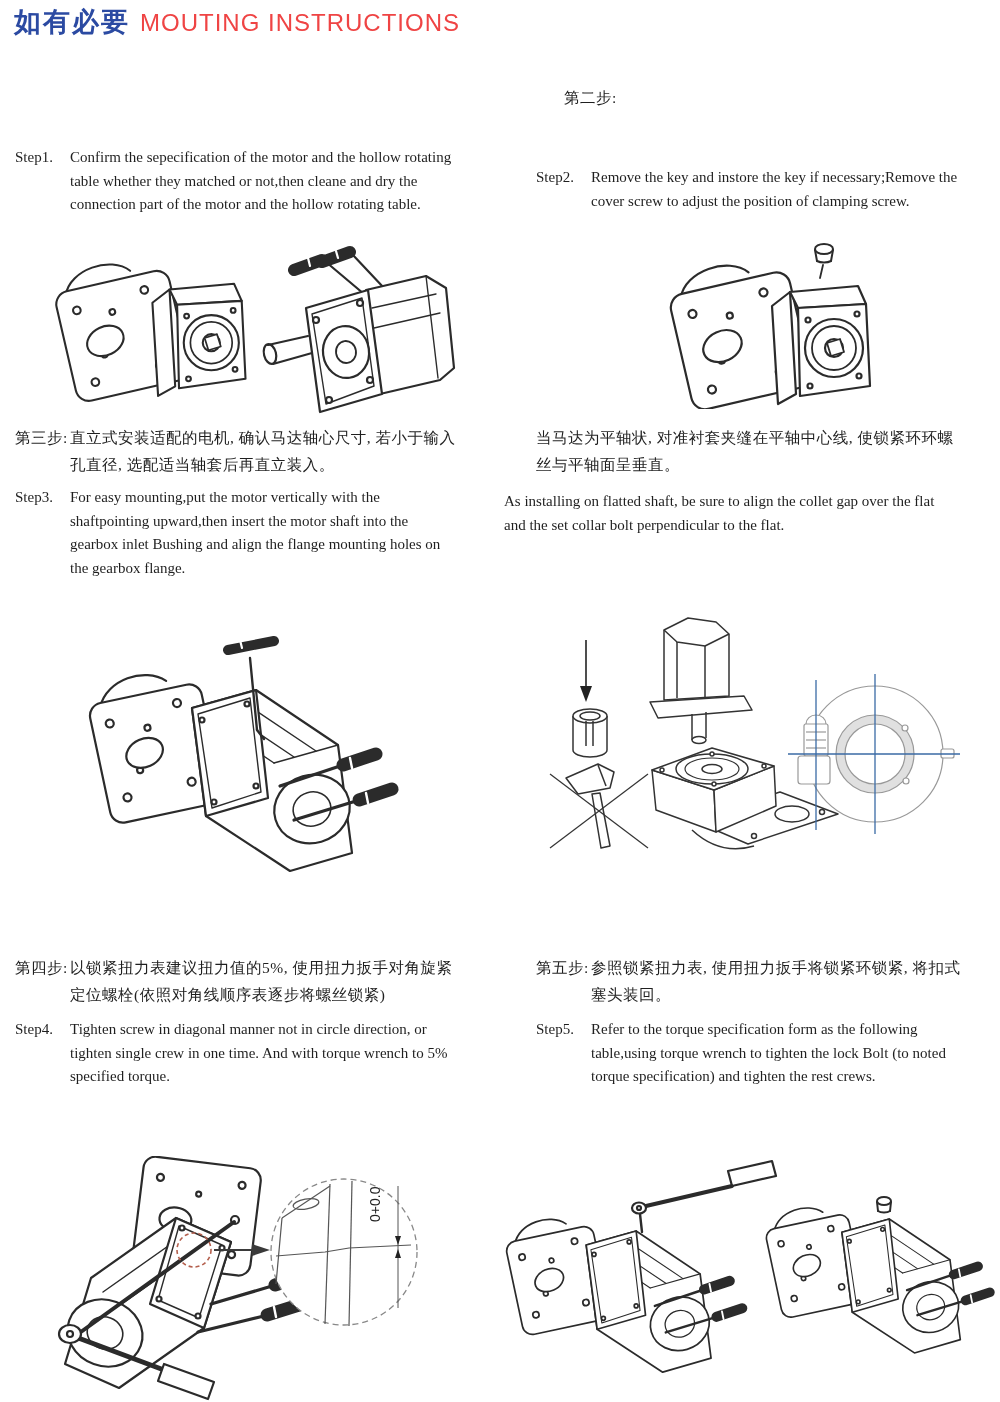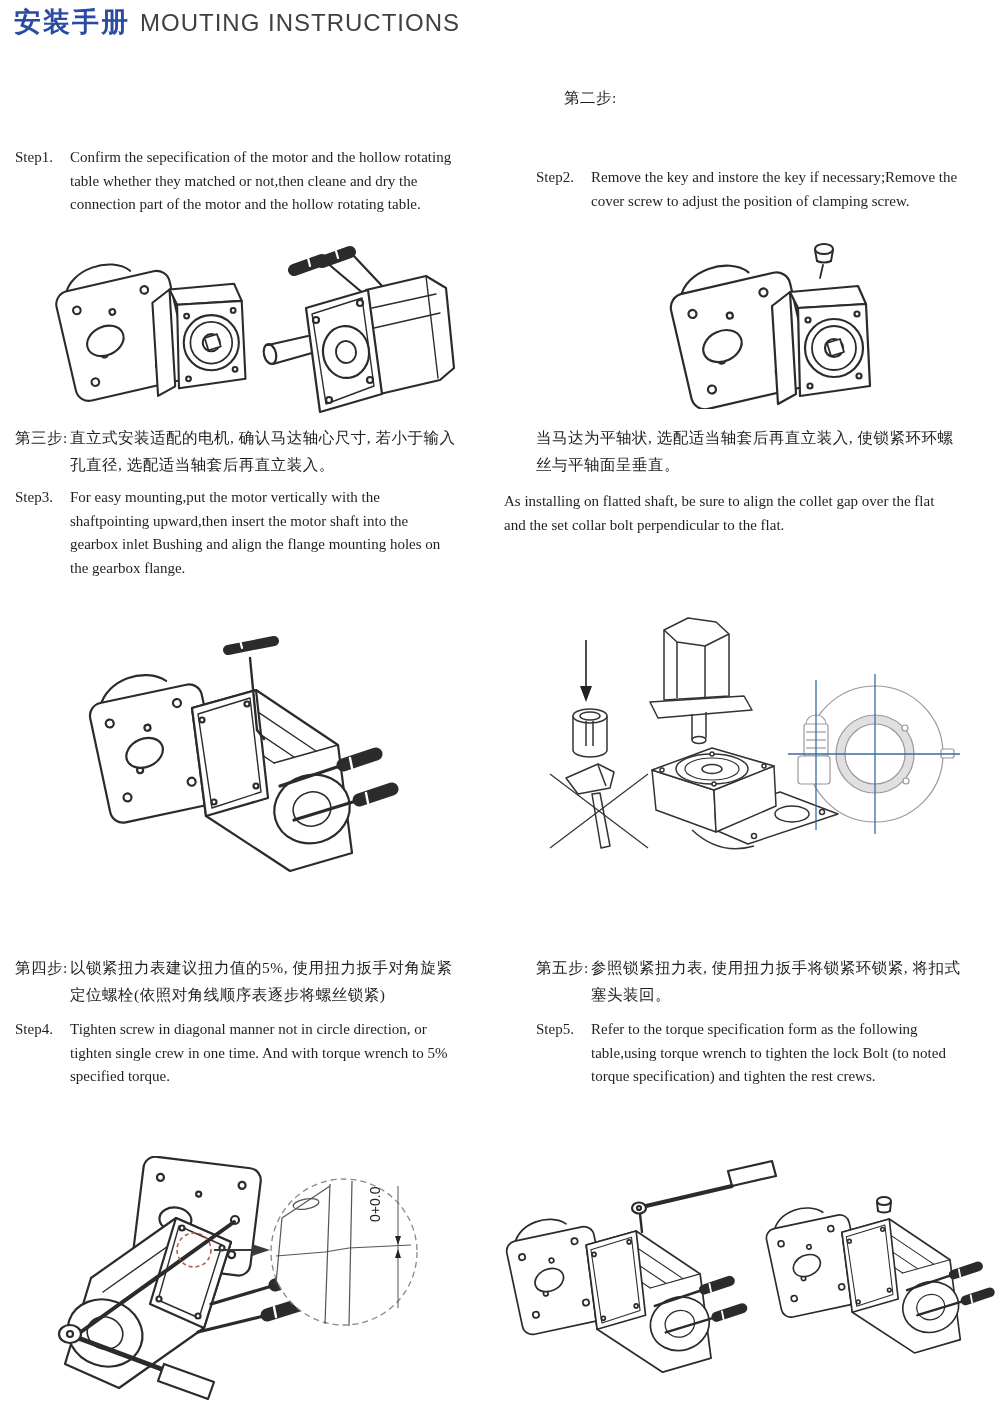--- a/index.html
+++ b/index.html
@@ -1,20 +1,20 @@
 <!DOCTYPE html>
 <html><head>
 <meta charset="utf-8">
 <style>
   html,body{margin:0;padding:0;background:#ffffff;}
   .page{position:relative;width:1000px;height:1402px;background:#fff;overflow:hidden;
         font-family:"Liberation Serif",serif;color:#1f1f1f;}
   .abs{position:absolute;}
   .title-cn{font-family:"Liberation Sans",sans-serif;font-weight:bold;font-size:27px;color:#2b4aa2;letter-spacing:2px;}
-  .title-en{font-family:"Liberation Sans",sans-serif;font-size:24px;color:#404040;letter-spacing:1px;}
+  .title-en{font-family:"Liberation Sans",sans-serif;font-size:24px;color:#ef4444;letter-spacing:1px;}
   .blk{position:absolute;display:flex;align-items:flex-start;}
   .cn{font-size:15.5px;line-height:27px;letter-spacing:0.5px;}
   .en{font-size:15px;line-height:23.5px;}
   .lbl{flex:0 0 55px;}
   .txt{flex:1;}
   .plain{display:block;}
   svg{display:block;}
 </style>
 </head>
 <body>
@@ -75,21 +75,21 @@
         <line x1="196" y1="146" x2="256" y2="126" stroke-width="3.2"></line>
         <line x1="210" y1="180" x2="272" y2="161" stroke-width="3.2"></line>
         <line x1="259" y1="125" x2="292" y2="114" stroke-width="13"></line>
         <line x1="275" y1="160" x2="308" y2="149" stroke-width="13"></line>
         <line x1="268" y1="128" x2="266" y2="118" stroke="#fff" stroke-width="2.4"></line>
         <line x1="284" y1="163" x2="282" y2="153" stroke="#fff" stroke-width="2.4"></line>
       </g>
     </defs>
   </svg>
 
-  <div class="abs title-cn" style="left:14px;top:4px;">安装手册</div>
+  <div class="abs title-cn" style="left:14px;top:4px;">如有必要</div>
   <div class="abs title-en" style="left:140px;top:9px;">MOUTING INSTRUCTIONS</div>
 
   <div class="blk en" style="left:15px;top:146px;width:445px">
     <span class="lbl">Step1.</span>
     <span class="txt">Confirm the sepecification of the motor and the hollow rotating table whether they matched or not,then cleane and dry the connection part of the motor and the hollow rotating table.</span>
   </div>
 
   <div class="blk cn" style="left:564px;top:84px;width:432px">
     <span class="lbl">第二步:</span>
   </div>
@@ -139,21 +139,21 @@
   <div class="blk cn" style="left:15px;top:424px;width:445px">
     <span class="lbl">第三步:</span>
     <span class="txt">直立式安装适配的电机, 确认马达轴心尺寸, 若小于输入孔直径, 选配适当轴套后再直立装入。</span>
   </div>
   <div class="blk en" style="left:15px;top:486px;width:445px">
     <span class="lbl">Step3.</span>
     <span class="txt">For easy mounting,put the motor vertically with the shaftpointing upward,then insert the motor shaft into the gearbox inlet Bushing and align the flange mounting holes on the gearbox flange.</span>
   </div>
 
   <div class="blk plain cn" style="left:536px;top:424px;width:432px">
-    <span>当马达为平轴状, 选配适当轴套后再直立装入, 使锁紧环环螺丝与平轴面呈垂直。</span>
+    <span>当马达为平轴状, 对准衬套夹缝在平轴中心线, 使锁紧环环螺丝与平轴面呈垂直。</span>
   </div>
   <div class="blk plain en" style="left:504px;top:490px;width:436px">
     <span>As installing on flatted shaft, be sure to align the collet gap over the flat and the set collar bolt perpendicular to the flat.</span>
   </div>
 
   <svg class="abs" style="left:78px;top:612px" width="340" height="276" viewBox="0 0 340 276">
     <use href="#def-asm" transform="translate(6,28)"></use>
     <g stroke="#2b2b2b" fill="none" stroke-linecap="round">
       <line x1="179" y1="118" x2="172" y2="46" stroke-width="2.4"></line>
       <line x1="179" y1="118" x2="186" y2="127" stroke-width="2.4"></line>

